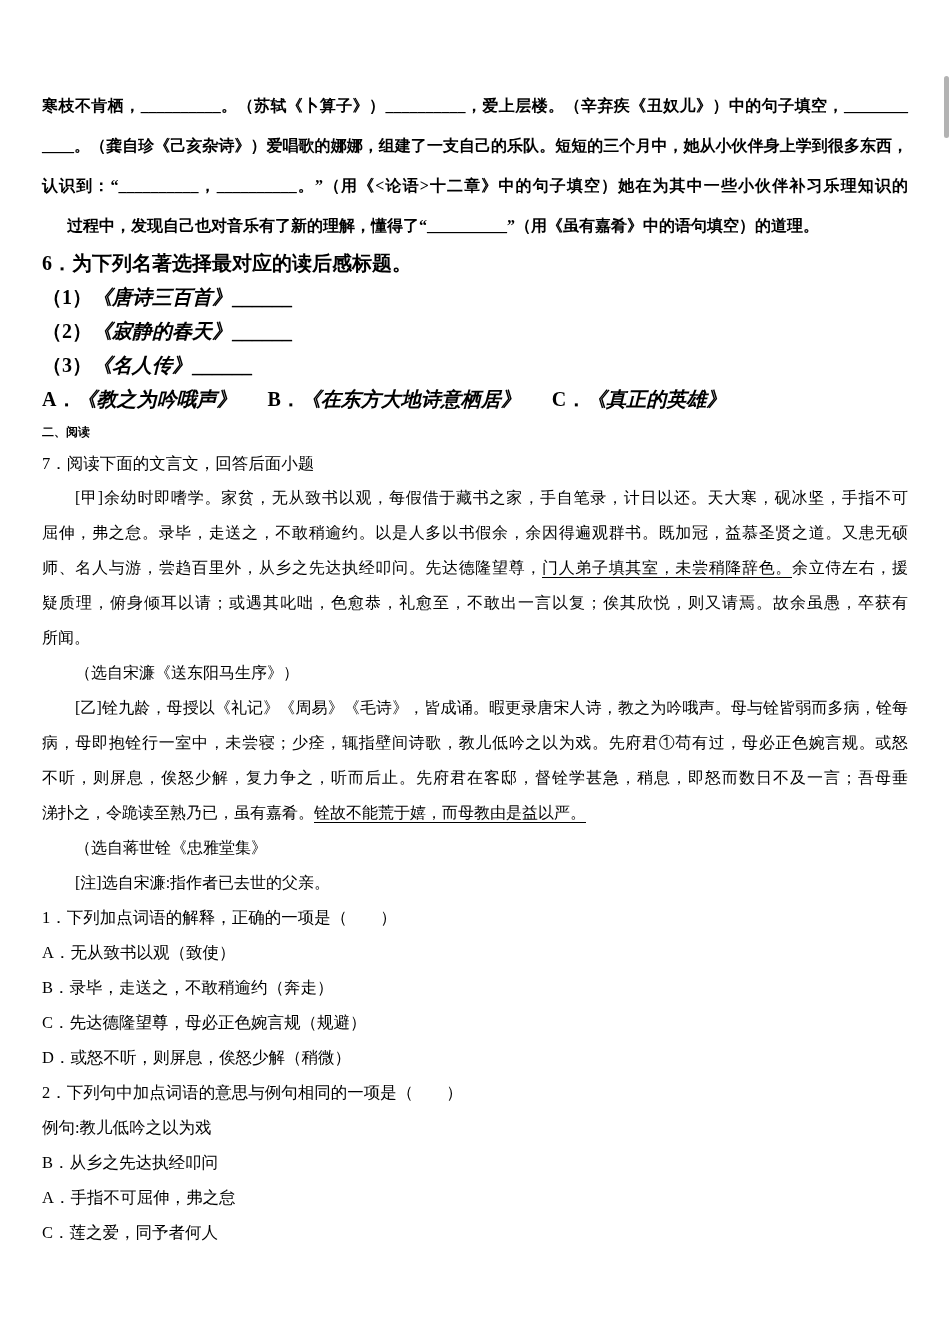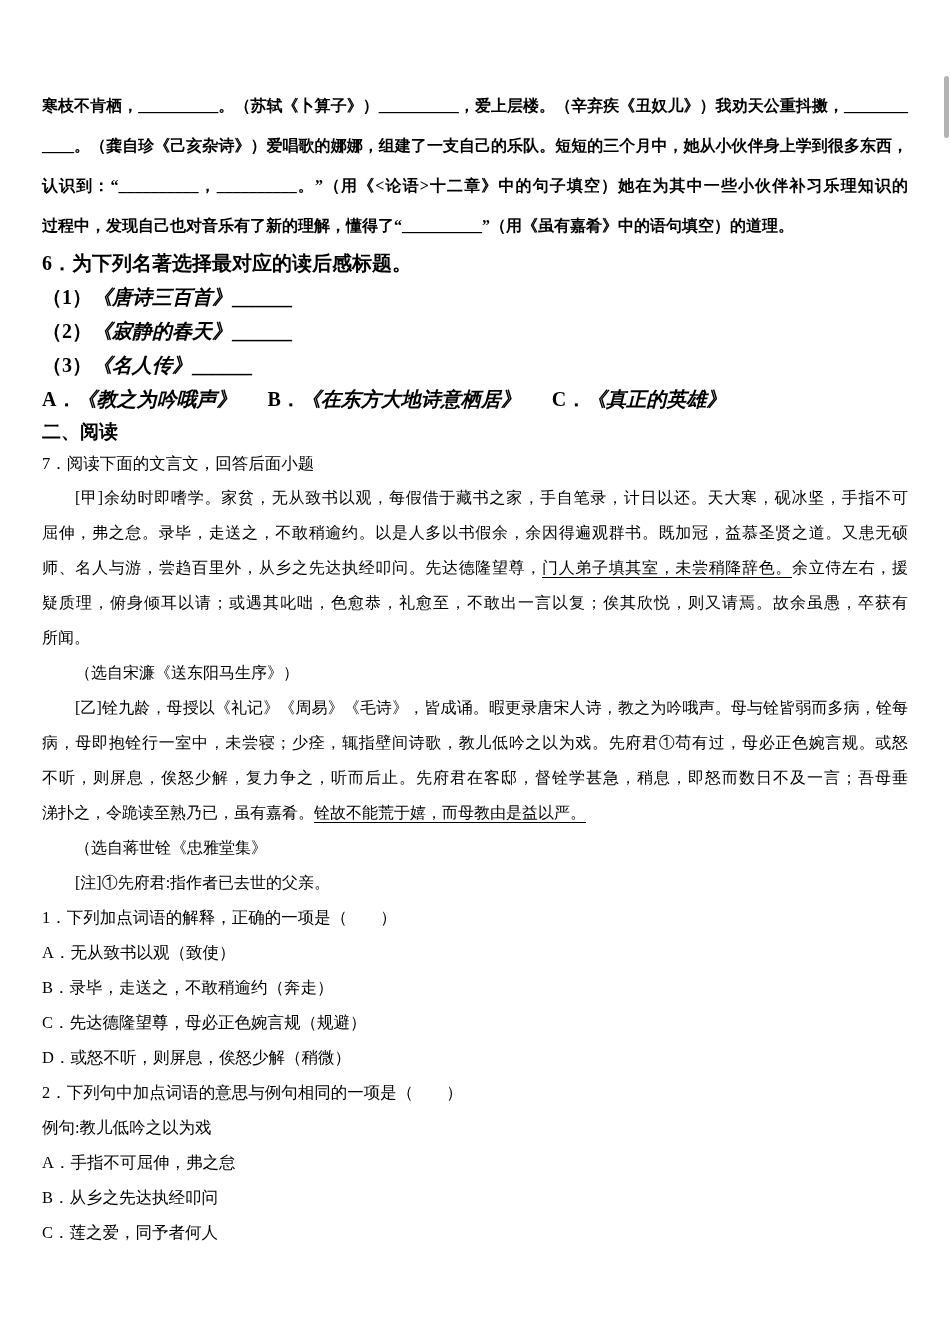--- a/index.html
+++ b/index.html
@@ -20,35 +20,35 @@
     padding: 86px 42px 0 42px;
   }
   
   .para5-line {
     font-weight: 700;
     font-size: 16px;
     line-height: 40px;
     text-align: justify;
     text-align-last: justify;
   }
-  .para5-line.last { text-align: left; text-align-last: auto; }
+  .para5-line.last { text-align: left; text-align-last: auto; margin-left: 25px; }
 
   
   .q6-line {
     font-weight: 700;
     font-size: 20px;
     line-height: 34px;
   }
   .book-title { font-style: italic; }
   .opt-group { margin-right: 26px; }
   .opt-group:last-child { margin-right: 0; text-align: center; }
 
   .section-head {
     font-weight: 700;
-    font-size: 19px;
+    font-size: 12px;
     line-height: 32px;
     font-family: Liberation Serif, serif;
   }
   .q7-stem {
     font-size: 16.5px;
     line-height: 32px;
   }
 
   
   .passage-line {
@@ -83,21 +83,21 @@
     background: #b3b3b3;
     border-radius: 3px;
   }
 </style>
 </head>
 <body>
 
 <div class="page">
 
   <div>
-    <div class="para5-line">寒枝不肯栖，__________。（苏轼《卜算子》）__________，爱上层楼。（辛弃疾《丑奴儿》）我劝天公重抖擞，________</div>
+    <div class="para5-line">寒枝不肯栖，__________。（苏轼《卜算子》）__________，爱上层楼。（辛弃疾《丑奴儿》）中的句子填空，________</div>
     <div class="para5-line">____。（龚自珍《己亥杂诗》）爱唱歌的娜娜，组建了一支自己的乐队。短短的三个月中，她从小伙伴身上学到很多东西，</div>
     <div class="para5-line">认识到：“__________，__________。”（用《&lt;论语&gt;十二章》中的句子填空）她在为其中一些小伙伴补习乐理知识的</div>
     <div class="para5-line last">过程中，发现自己也对音乐有了新的理解，懂得了“__________”（用《虽有嘉肴》中的语句填空）的道理。</div>
   </div>
 
   <div>
     <div class="q6-line">6．为下列名著选择最对应的读后感标题。</div>
     <div class="q6-line"><span>（1）</span><span class="book-title">《唐诗三百首》</span><span>______</span></div>
     <div class="q6-line"><span>（2）</span><span class="book-title">《寂静的春天》</span><span>______</span></div>
     <div class="q6-line"><span>（3）</span><span class="book-title">《名人传》</span><span>______</span></div>
@@ -120,34 +120,34 @@
     <div class="passage-line last">所闻。</div>
     <div class="source-line">（选自宋濂《送东阳马生序》）</div>
   </div>
 
   <div>
     <div class="passage-line indent">[乙]铨九龄，母授以《礼记》《周易》《毛诗》，皆成诵。暇更录唐宋人诗，教之为吟哦声。母与铨皆弱而多病，铨每</div>
     <div class="passage-line">病，母即抱铨行一室中，未尝寝；少痊，辄指壁间诗歌，教儿低吟之以为戏。先府君①苟有过，母必正色婉言规。或怒</div>
     <div class="passage-line">不听，则屏息，俟怒少解，复力争之，听而后止。先府君在客邸，督铨学甚急，稍息，即怒而数日不及一言；吾母垂</div>
     <div class="passage-line last"><span>涕扑之，令跪读至熟乃已，虽有嘉肴。</span><span class="u">铨故不能荒于嬉，而母教由是益以严。</span></div>
     <div class="source-line">（选自蒋世铨《忠雅堂集》</div>
-    <div class="note-line">[注]①先府君:指作者已去世的父亲。</div>
+    <div class="note-line">[注]选自宋濂:指作者已去世的父亲。</div>
   </div>
 
   <div>
     <div class="qline">1．下列加点词语的解释，正确的一项是（　　）</div>
     <div class="qline">A．无从致书以观（致使）</div>
     <div class="qline">B．录毕，走送之，不敢稍逾约（奔走）</div>
     <div class="qline">C．先达德隆望尊，母必正色婉言规（规避）</div>
     <div class="qline">D．或怒不听，则屏息，俟怒少解（稍微）</div>
   </div>
 
   <div>
     <div class="qline">2．下列句中加点词语的意思与例句相同的一项是（　　）</div>
     <div class="qline">例句:教儿低吟之以为戏</div>
+    <div class="qline">B．从乡之先达执经叩问</div>
     <div class="qline">A．手指不可屈伸，弗之怠</div>
-    <div class="qline">B．从乡之先达执经叩问</div>
     <div class="qline">C．莲之爱，同予者何人</div>
   </div>
 
 </div>
 
 <div class="scroll-thumb"></div>
 
 </body></html>

